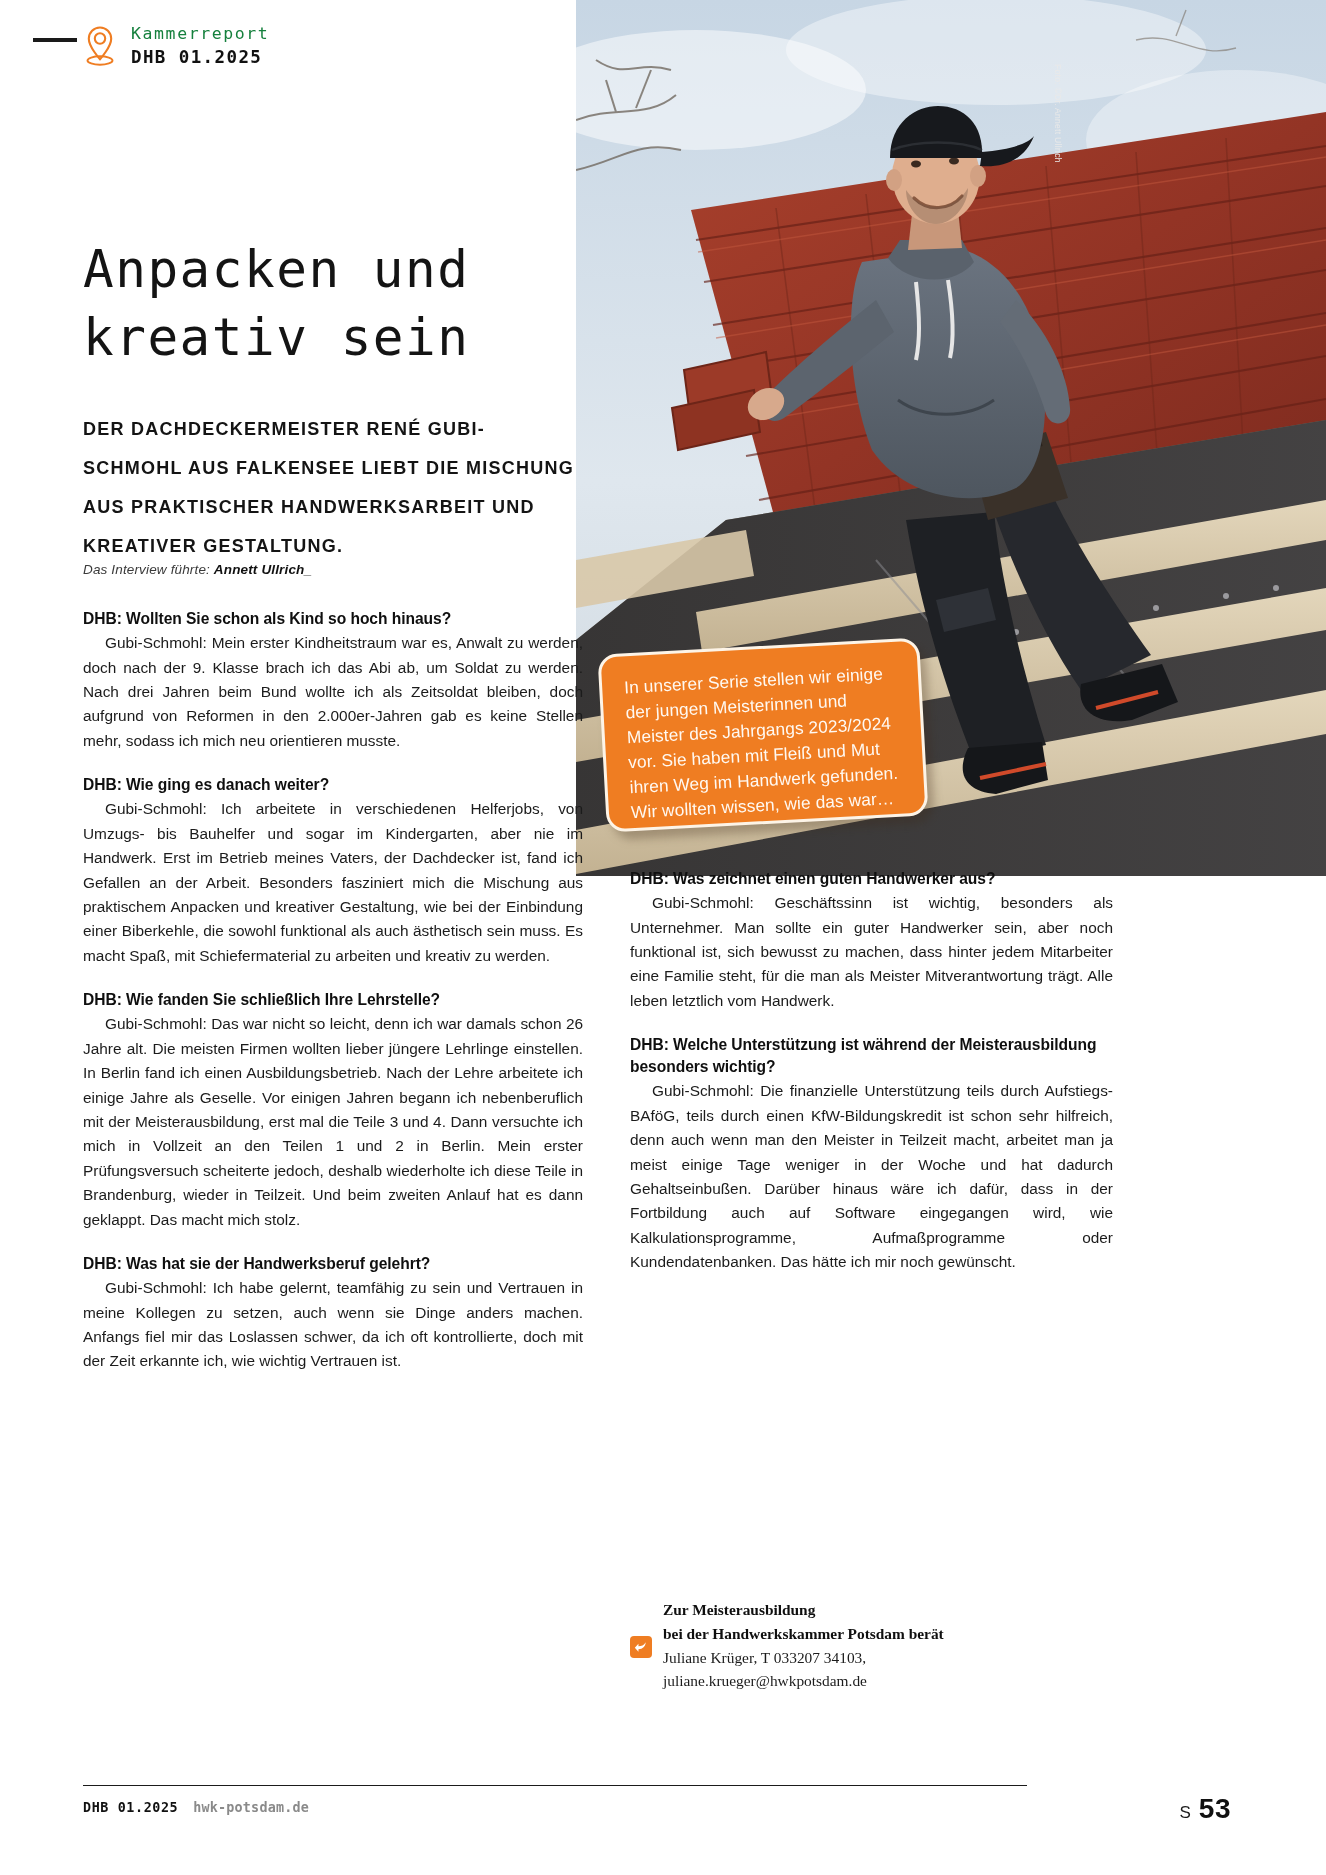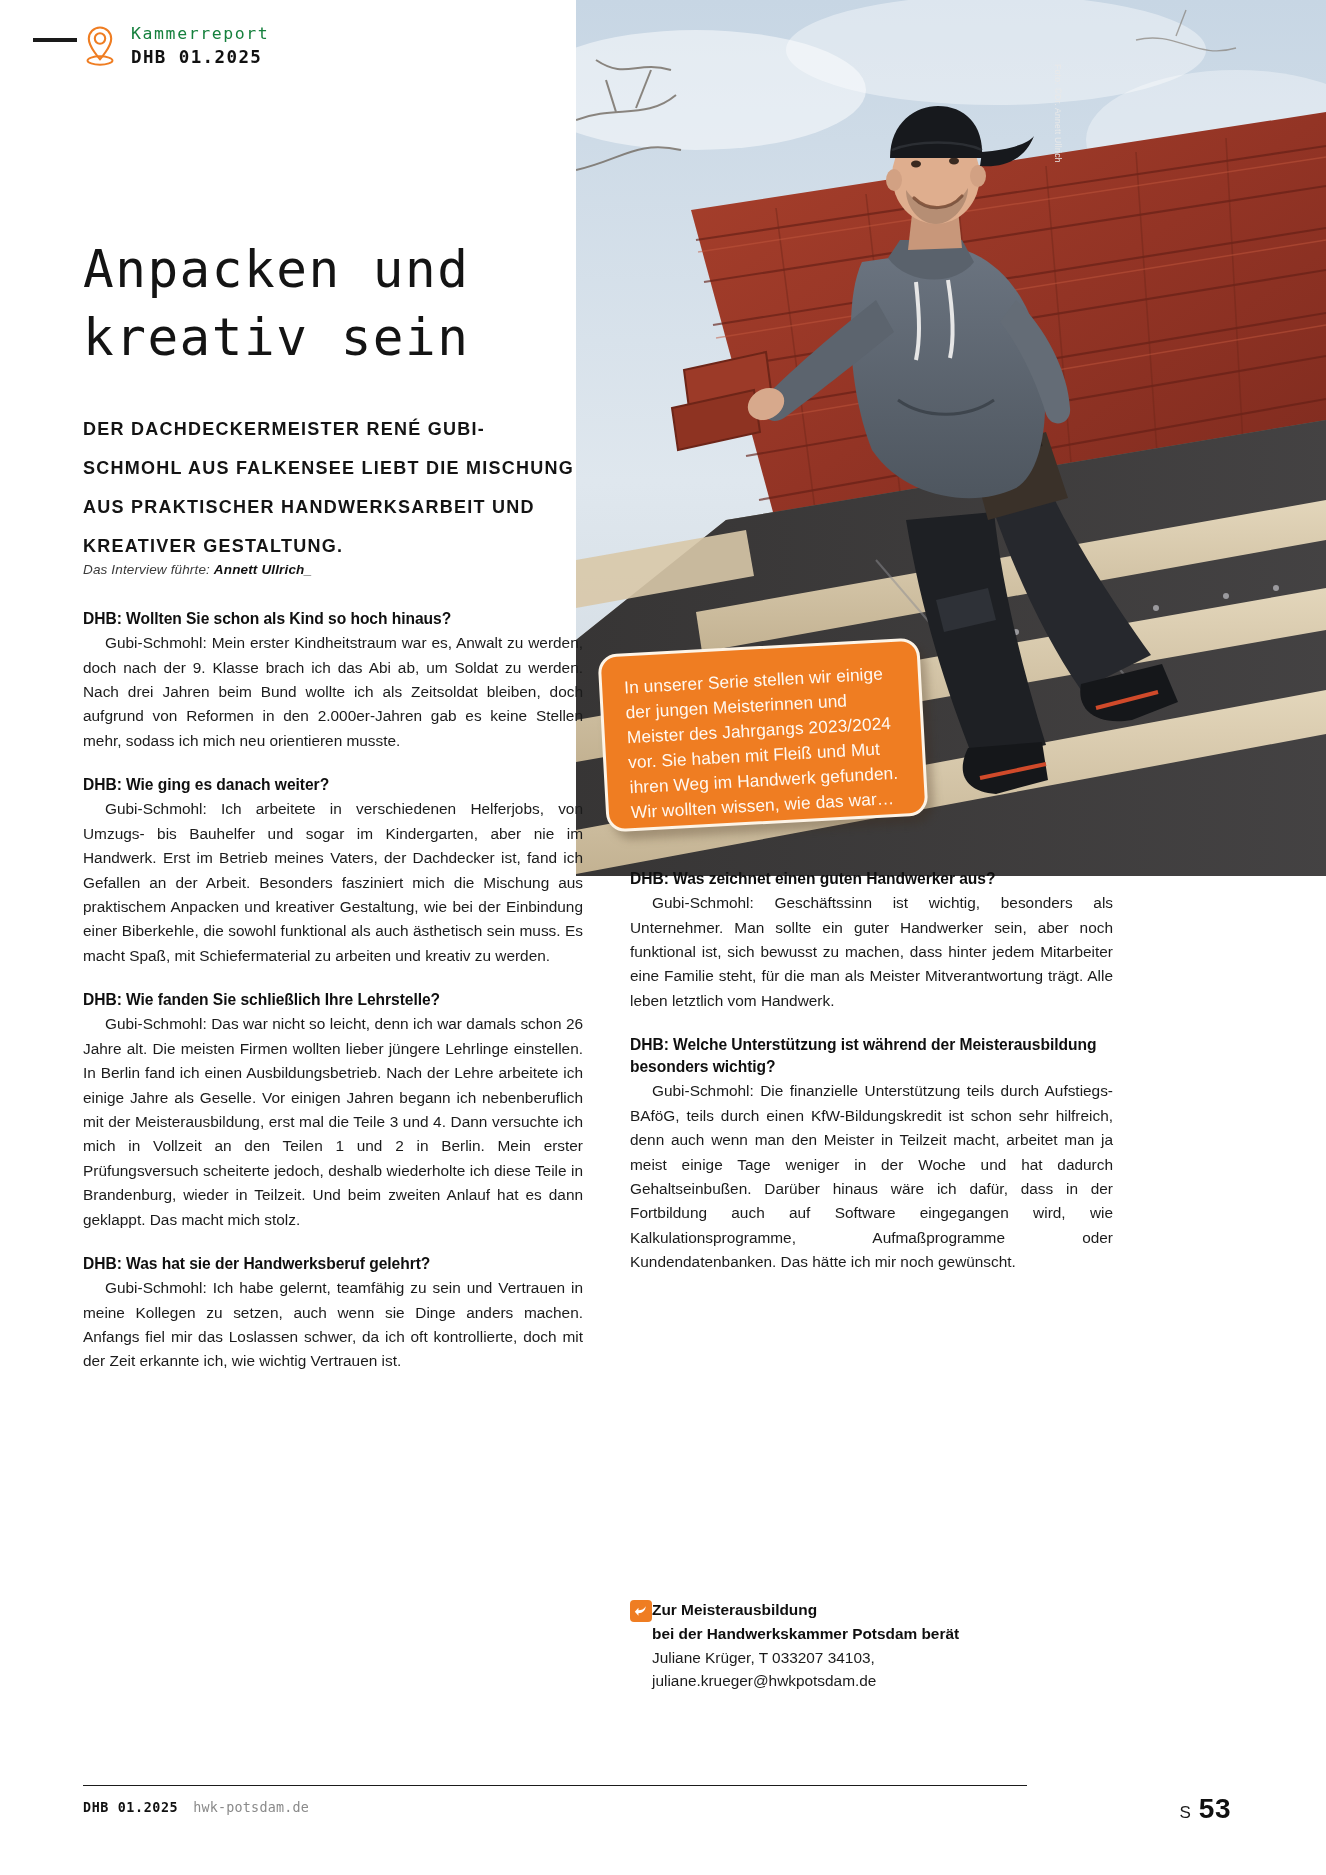--- a/index.html
+++ b/index.html
@@ -113,21 +113,21 @@
     padding:19px 22px 16px 22px;
     color:#fff9f2;
     font-family:"Liberation Sans Narrow","Liberation Sans",sans-serif;
     font-size:17.3px;line-height:1.45;letter-spacing:.1px;
     font-stretch:condensed;
   }
 
   
   .infobox{
     position:absolute;left:630px;top:1598px;width:483px;
-    display:flex;align-items:flex-start;
+    display:flex;gap:11px;align-items:center;font-family:Liberation Serif, serif;
   }
   .info-icon{
     width:22px;height:22px;flex:0 0 auto;margin-top:2px;
     background:#ef7d22;border-radius:4px;
     display:flex;align-items:center;justify-content:center;
   }
   .info-icon svg{display:block;}
   .info-text{
     font-size:15.4px;line-height:1.545;color:#1b1b1b;
   }
@@ -139,21 +139,21 @@
   }
   .footer-left{
     position:absolute;left:83px;top:1800px;display:flex;align-items:baseline;gap:15px;
   }
   .footer-dhb{
     font-family:"DejaVu Sans Mono", monospace;
     font-size:13.4px;font-weight:700;letter-spacing:.6px;color:#111;
   }
   .footer-url{
     font-family:"DejaVu Sans Mono", monospace;
-    font-size:13.4px;font-weight:400;letter-spacing:.2px;color:#8a8a8a;
+    font-size:13.4px;font-weight:700;letter-spacing:.2px;color:#8a8a8a;
   }
   .footer-right{
     position:absolute;right:95px;top:1793px;display:flex;align-items:baseline;gap:8px;
   }
   .pg-s{
     font-family:"Liberation Sans Narrow","Liberation Sans",sans-serif;
     font-size:17px;font-weight:400;color:#1b1b1b;
   }
   .pg-num{
     font-family:"Liberation Sans Narrow","Liberation Sans",sans-serif;

